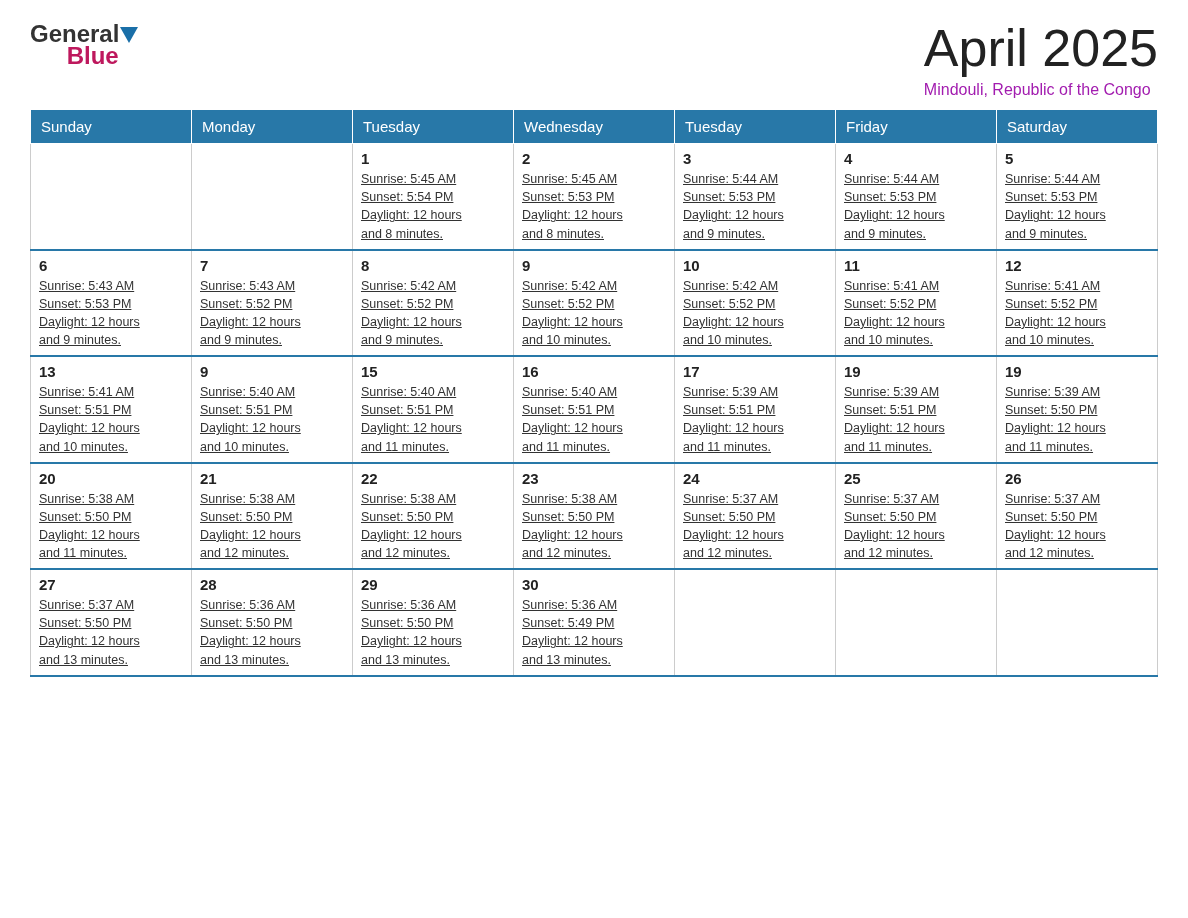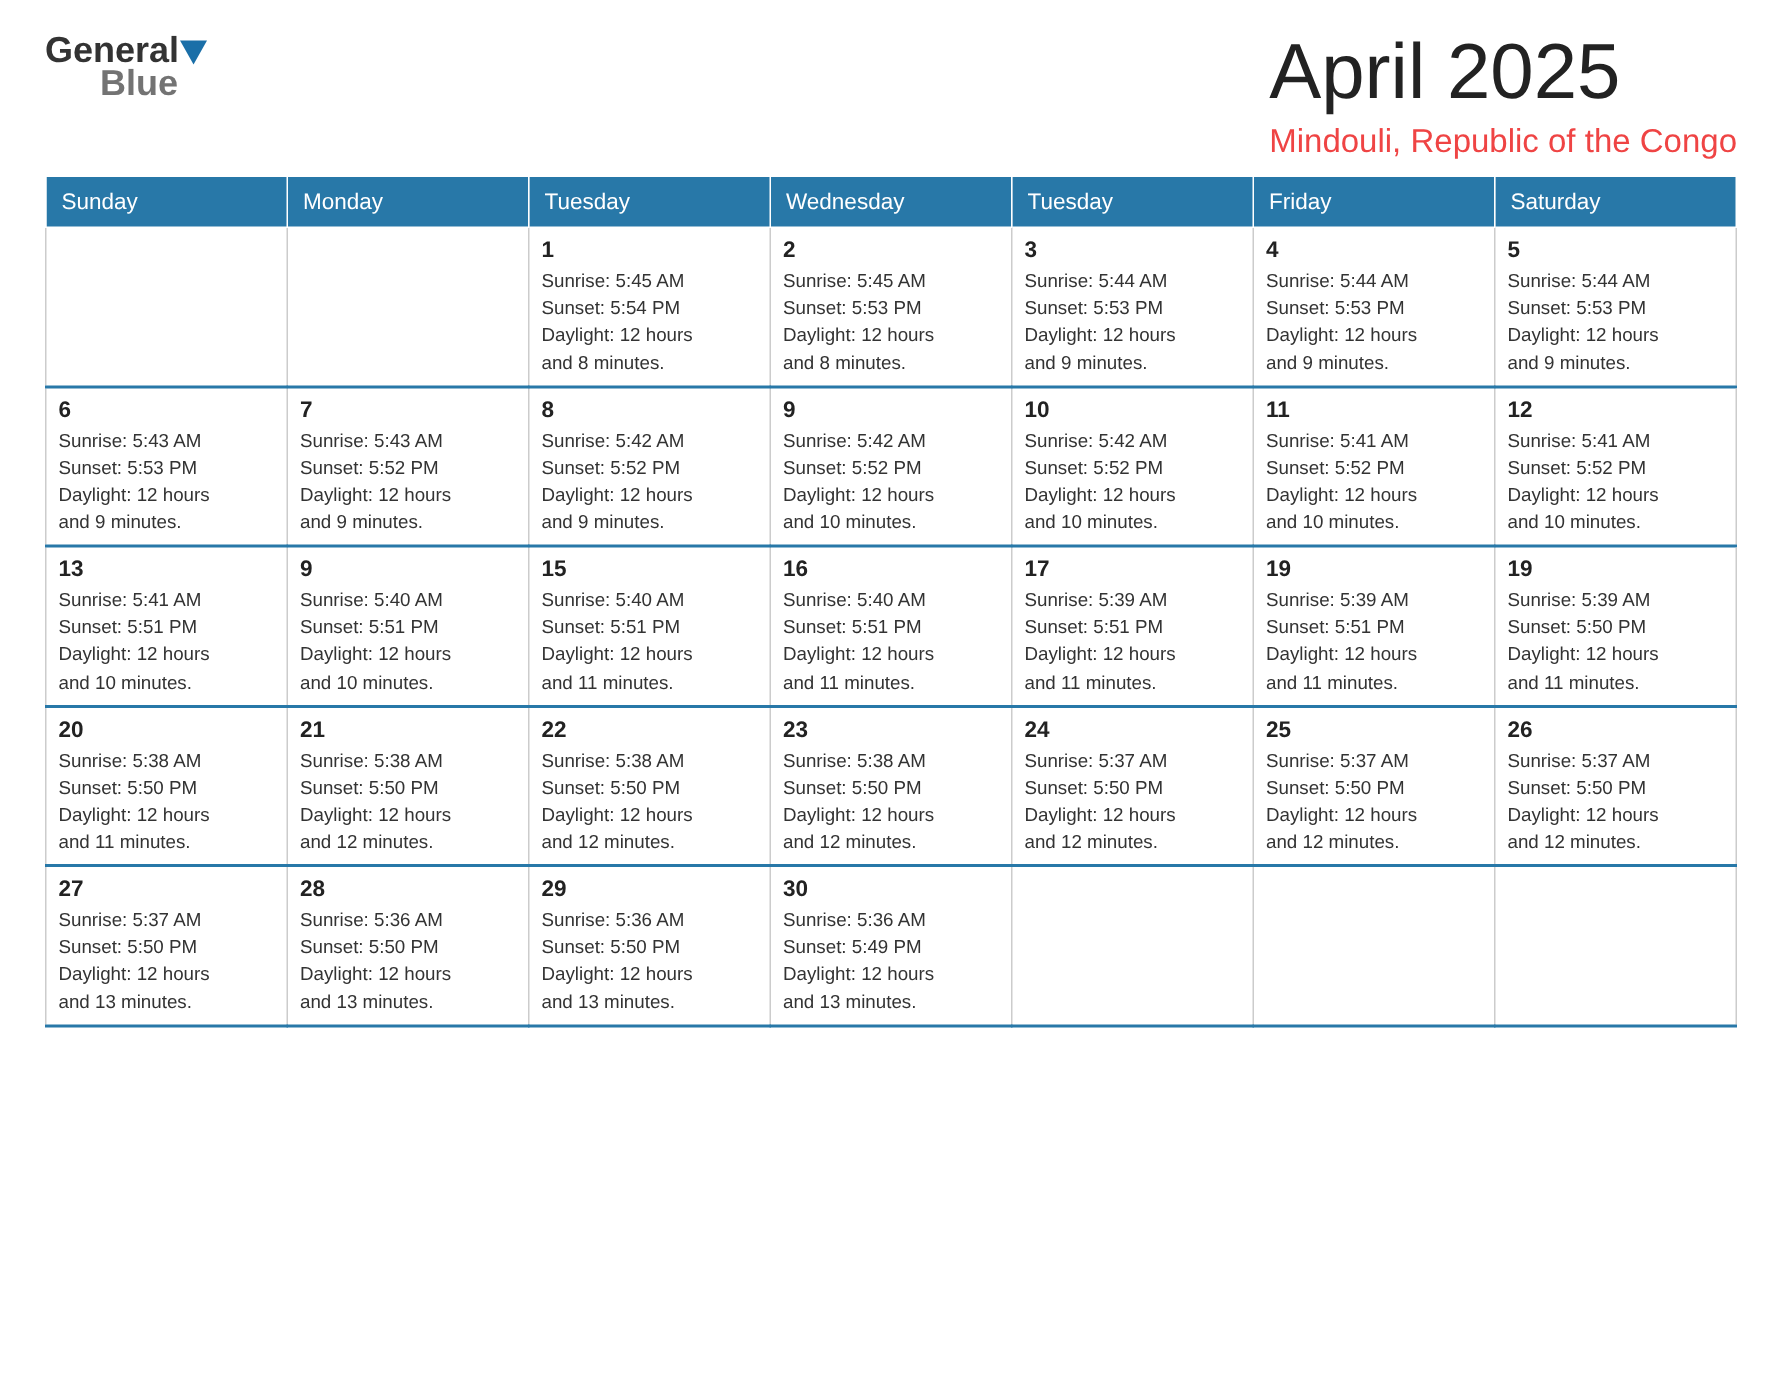--- a/index.html
+++ b/index.html
@@ -18,23 +18,23 @@
     }
     .title-block {
     }
     .title-block h1 {
       font-size: 52px;
       font-weight: normal;
       color: #222;
       line-height: 1.1;
     }
     .title-block h2 {
-      font-size: 22px;
+      font-size: 16px;
       font-weight: normal;
-      color: #ef4444;
+      color: #a21caf;
       margin-top: 4px;
     }
     .calendar {
       width: 100%;
       border-collapse: collapse;
       margin-top: 8px;
     }
     .calendar thead tr th {
       background-color: #2878a8;
       color: #fff;
@@ -60,20 +60,21 @@
       font-size: 15px;
       font-weight: bold;
       color: #222;
       display: block;
       margin-bottom: 3px;
     }
     .day-info {
       font-size: 12.5px;
       color: #333;
       line-height: 1.45;
+      text-decoration: underline;
     }
     .empty-cell {
       background: #fff;
     }
     .logo-wrapper {
       display: flex;
       flex-direction: column;
       align-items: center;
     }
     .logo-name-row {
@@ -85,21 +86,21 @@
 <body>
 
 <div class="header">
   <div class="logo-wrapper">
     <div class="logo-name-row">
       <span style="font-size:24px;font-weight:bold;color:#333;">General</span>
       <svg width="22" height="22" viewBox="0 0 22 22" style="margin: 0 1px;">
         <polygon points="0,4 18,4 9,20" fill="#1a6fa8"></polygon>
       </svg>
     </div>
-    <span style="font-size:24px;font-weight:bold;color:#737373;margin-top:-6px;margin-left:12px;">Blue</span>
+    <span style="font-size:24px;font-weight:bold;color:#be185d;margin-top:-6px;margin-left:12px;">Blue</span>
   </div>
   <div class="title-block">
     <h1>April 2025</h1>
     <h2>Mindouli, Republic of the Congo</h2>
   </div>
 </div>
 
 <table class="calendar">
   <thead>
     <tr>

